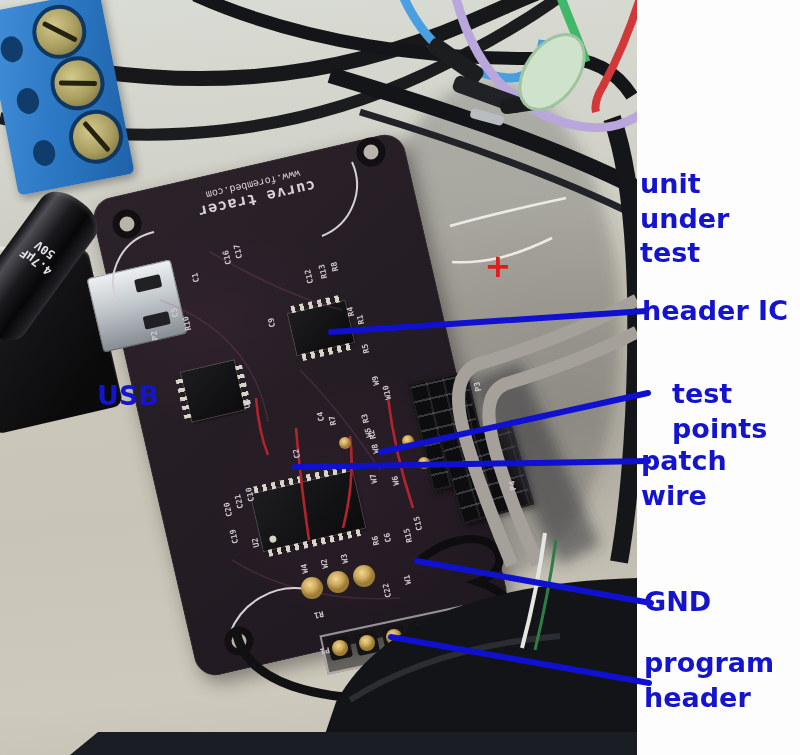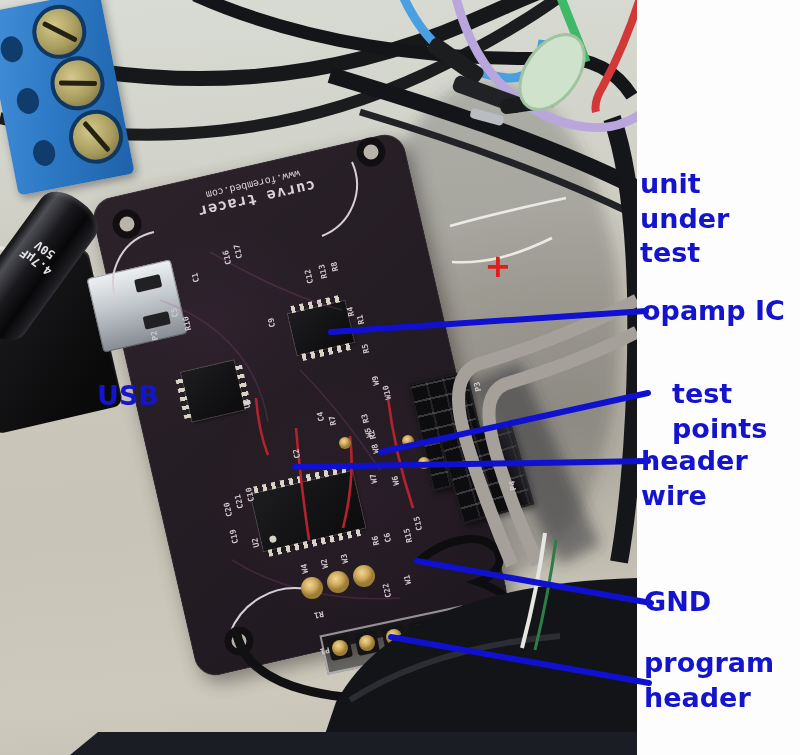--- a/index.html
+++ b/index.html
@@ -295,20 +295,20 @@
       <line x1="648" y1="393" x2="381" y2="452" stroke="#1010d0" stroke-width="6" stroke-linecap="round"></line>
       <line x1="648" y1="461" x2="295" y2="467" stroke="#1010d0" stroke-width="6" stroke-linecap="round"></line>
       <line x1="651" y1="603" x2="417" y2="561" stroke="#1010d0" stroke-width="6" stroke-linecap="round"></line>
       <line x1="649" y1="683" x2="391" y2="637" stroke="#1010d0" stroke-width="6" stroke-linecap="round"></line>
       <text x="498" y="277" text-anchor="middle" fill="#e21b1b" style="font:bold 32px &quot;DejaVu Sans&quot;,sans-serif">+</text>
     </svg>
 
   <div id="label-layer">
       <div class="anno-label" style="left: 97px; top: 379px; width: 120px;">USB</div>
       <div class="anno-label" style="left: 640px; top: 167px; width: 152px;">unit under test</div>
-      <div class="anno-label" style="left: 642px; top: 294px; width: 158px;">opamp IC</div>
+      <div class="anno-label" style="left: 642px; top: 294px; width: 158px;">header IC</div>
       <div class="anno-label" style="left: 672px; top: 377px; width: 160px;">test points</div>
-      <div class="anno-label" style="left: 641px; top: 444px; width: 160px;">header wire</div>
+      <div class="anno-label" style="left: 641px; top: 444px; width: 160px;">patch wire</div>
       <div class="anno-label" style="left: 644px; top: 585px; width: 120px;">GND</div>
       <div class="anno-label" style="left: 644px; top: 646px; width: 158px;">program header</div>
     </div>
 
 </div>
 
 </body></html>

